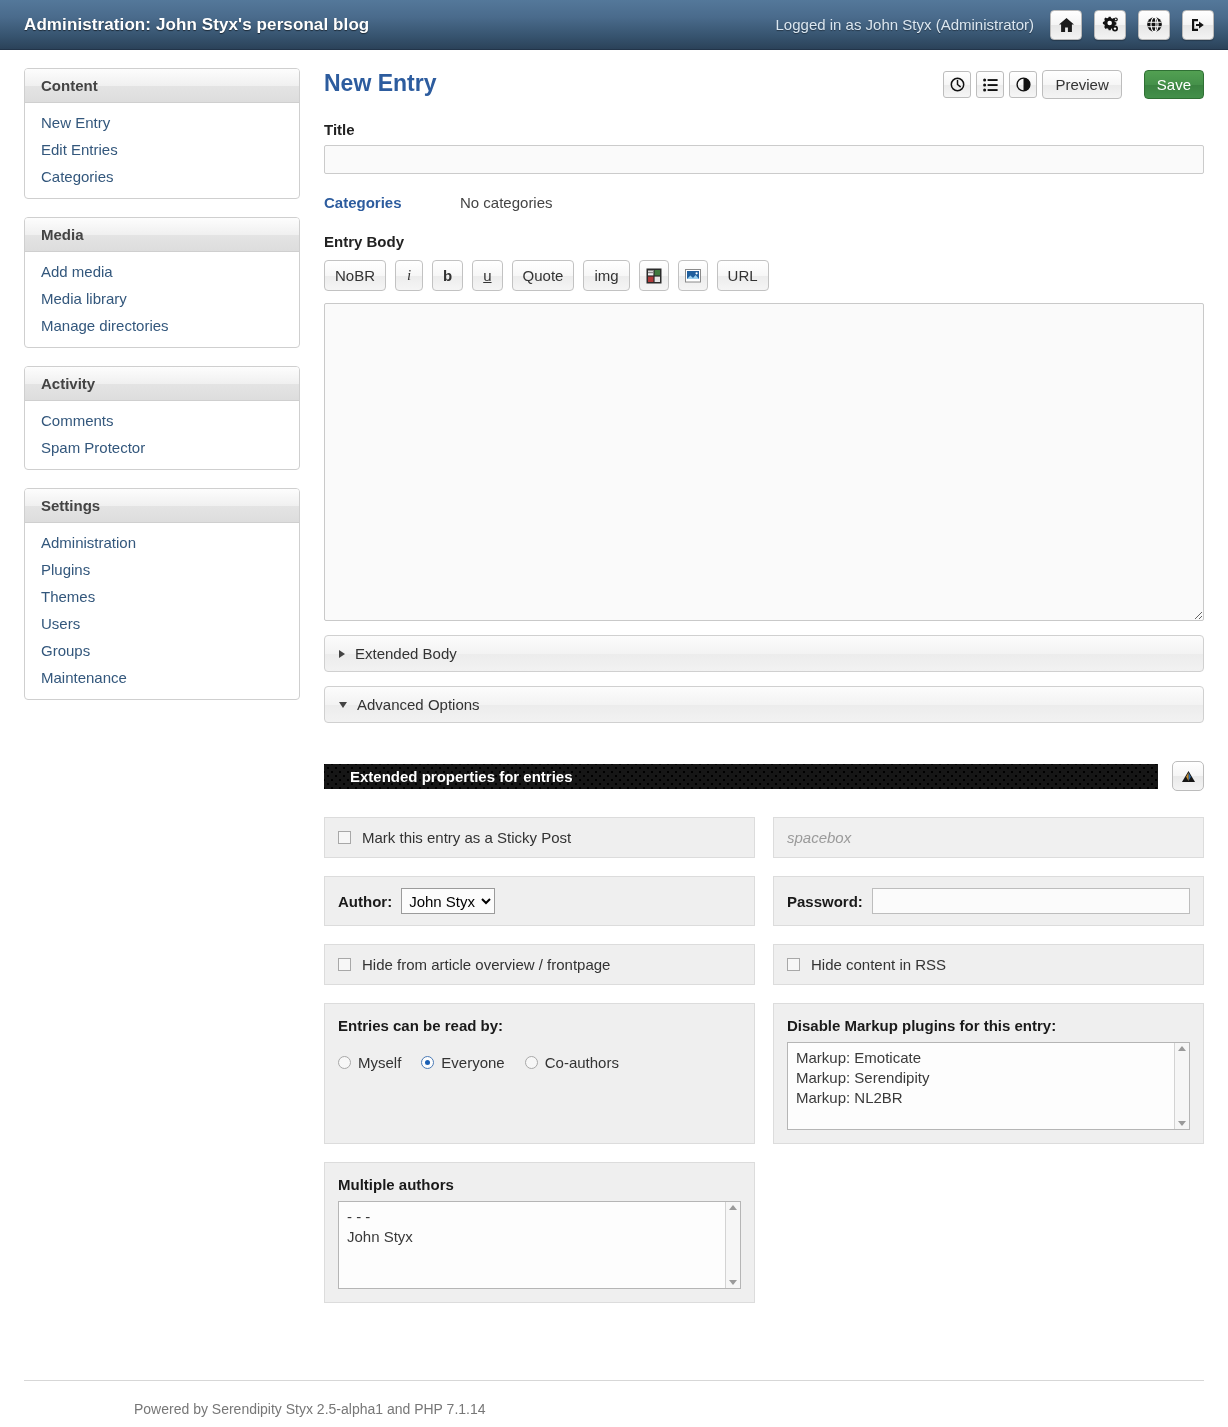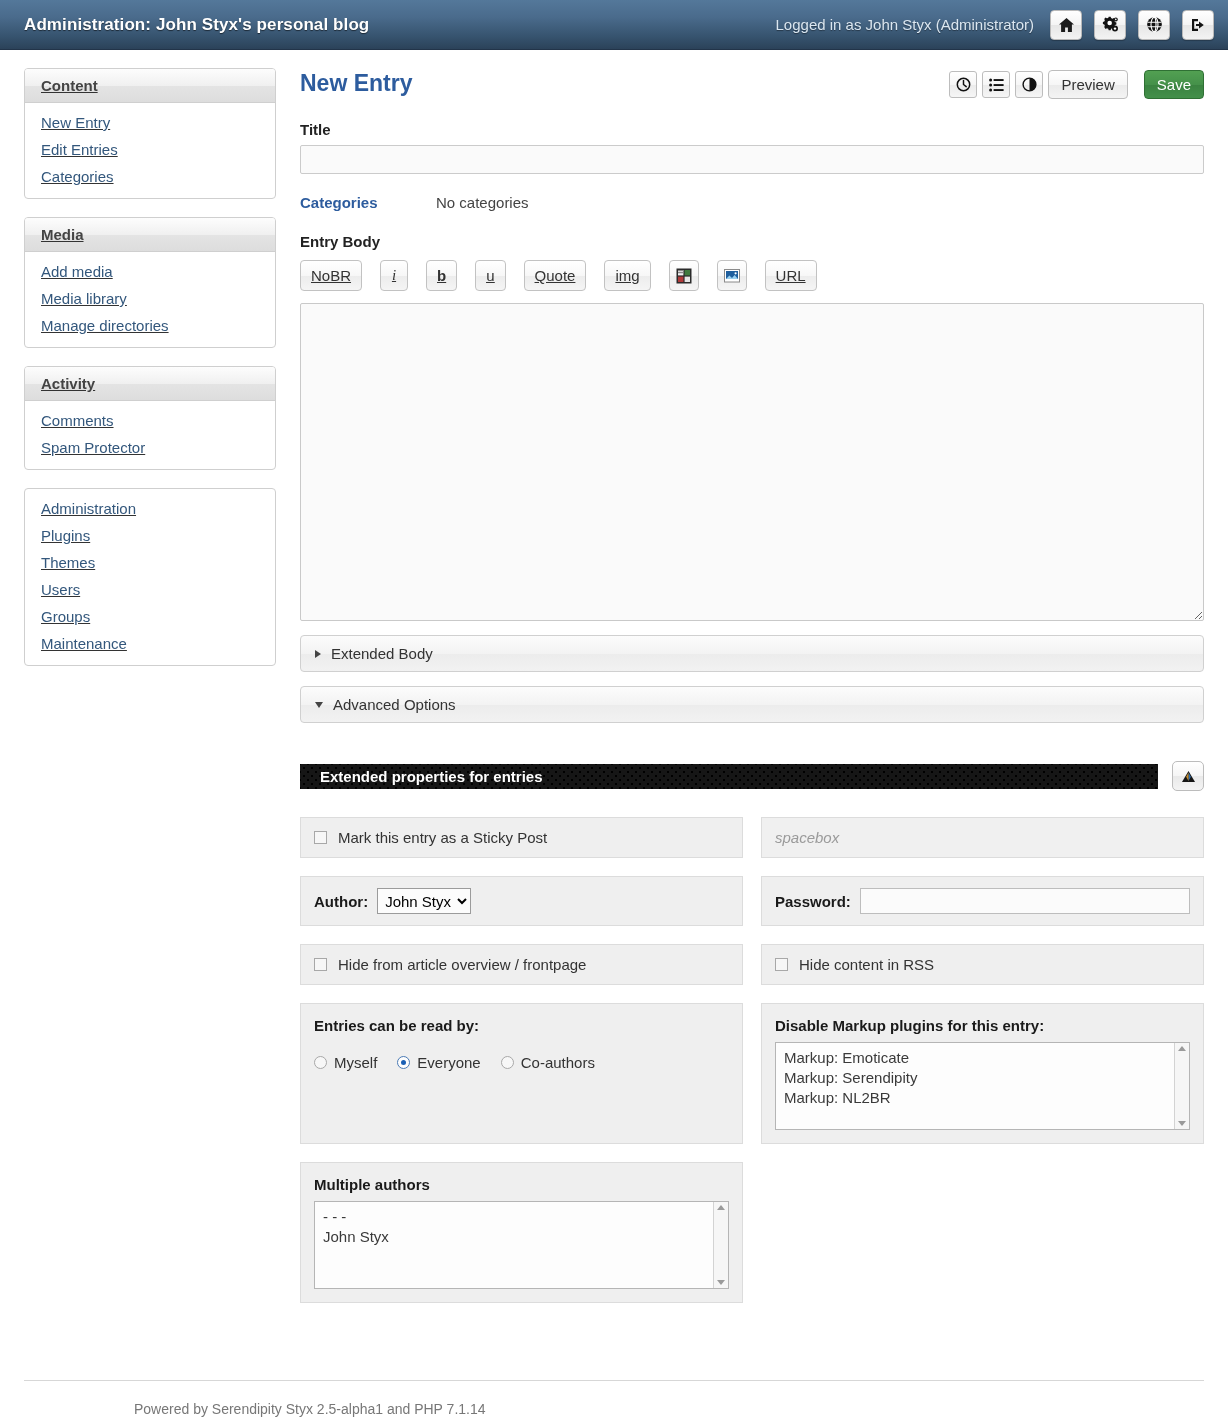--- a/index.html
+++ b/index.html
@@ -54,21 +54,21 @@
   }
   .icon-btn svg { display: block; }
 
   
   .page {
     display: flex;
     align-items: flex-start;
     padding: 18px 24px 0 24px;
     min-height: 1290px;
   }
-  .sidebar { width: 252px; flex: none; text-decoration: underline; }
+  .sidebar { width: 276px; flex: none; }
   .content { flex: 1; padding-left: 24px; padding-top: 2px; }
 
   
   .nav-block {
     border: 1px solid #cfcfcf;
     border-radius: 4px;
     margin-bottom: 18px;
     background: #fff;
     overflow: hidden;
   }
@@ -120,21 +120,21 @@
     padding: 5px 12px;
     font-size: 15px;
     color: #333;
     cursor: pointer;
     font-family: "Liberation Sans", sans-serif;
   }
   .btn-save {
     background: linear-gradient(to bottom, #52a052 0%, #45914a 50%, #3a8240 51%, #43904a 100%);
     border: 1px solid #2f7034;
     color: #ffffff;
-    margin-left: 11px;
+    margin-left: 17px;
     text-align: right;
   }
 
   
   .field-label {
     font-weight: bold;
     font-size: 15px;
     color: #222;
     margin-bottom: 7px;
     display: block;
@@ -161,24 +161,23 @@
     font-size: 15px;
     text-decoration: none;
     cursor: pointer;
     width: 136px;
   }
   .cat-value { color: #444; font-size: 15px; }
 
   
   .markup-bar {
     display: flex;
-    gap: 18px;
+    gap: 9px;
     margin: 10px 0 12px 0;
     align-items: center;
-    text-decoration: underline;
   }
   .mk {
     background: linear-gradient(to bottom, #ffffff 0%, #f7f7f7 50%, #ececec 51%, #f5f5f5 100%);
     border: 1px solid #c2c2c2;
     border-radius: 4px;
     min-width: 28px;
     height: 31px;
     padding: 0 10px;
     font-size: 15px;
     color: #333;
@@ -244,21 +243,21 @@
     flex: 1;
     background-color: #161616;
     background-image:
       radial-gradient(circle, #000000 1px, transparent 1.4px),
       radial-gradient(circle, #000000 1px, transparent 1.4px);
     background-size: 8px 8px, 8px 8px;
     background-position: 0 0, 4px 4px;
     color: #ffffff;
     font-weight: bold;
     font-size: 15px;
-    padding: 6px 20px;
+    padding: 6px 26px;
     height: 25px;
     display: flex;
     align-items: center;
   }
   .ext-collapse {
     width: 32px; height: 30px;
     background: linear-gradient(to bottom, #ffffff 0%, #f5f5f5 50%, #e9e9e9 51%, #f4f4f4 100%);
     border: 1px solid #bcbcbc;
     border-radius: 5px;
     display: inline-flex;
@@ -454,20 +453,21 @@
 
     <div class="nav-block">
       <div class="nav-head">Activity</div>
       <div class="nav-list">
         <a class="nav-item">Comments</a>
         <a class="nav-item">Spam Protector</a>
       </div>
     </div>
 
     <div class="nav-block">
+      <div class="nav-head">Settings</div>
       <div class="nav-list">
         <a class="nav-item">Administration</a>
         <a class="nav-item">Plugins</a>
         <a class="nav-item">Themes</a>
         <a class="nav-item">Users</a>
         <a class="nav-item">Groups</a>
         <a class="nav-item">Maintenance</a>
       </div>
     </div>
 

